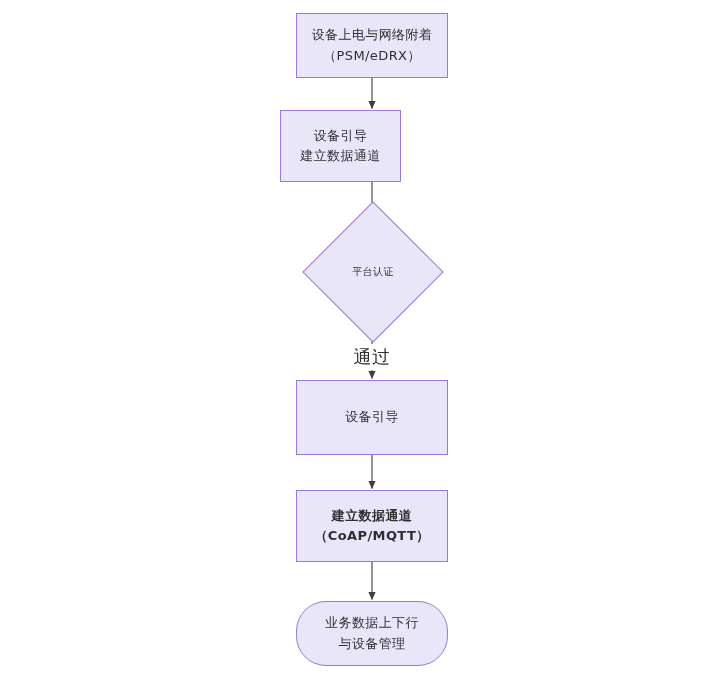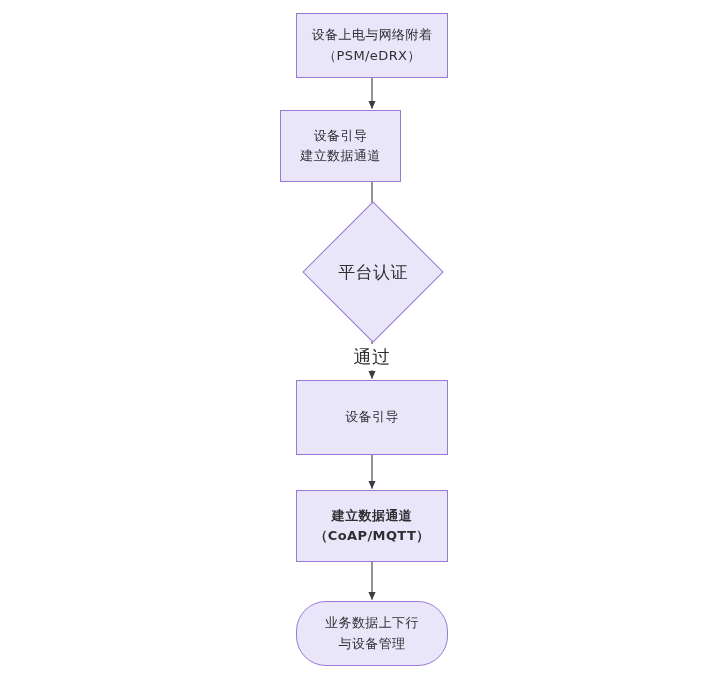--- a/index.html
+++ b/index.html
@@ -48,21 +48,21 @@
     background: #e9e6f9;
     border: 1.6px solid #9a78d6;
     box-sizing: border-box;
   }
   .decision-label {
     position: absolute;
     display: flex;
     align-items: center;
     justify-content: center;
     color: #2f2f33;
-    font-size: 17px;
+    font-size: 10px;
     letter-spacing: 0.4px;
     white-space: nowrap;
     pointer-events: none;
   }
   .edge-label {
     position: absolute;
     background: #ffffff;
     color: #2f2f33;
     font-size: 18px;
     letter-spacing: 0.4px;

